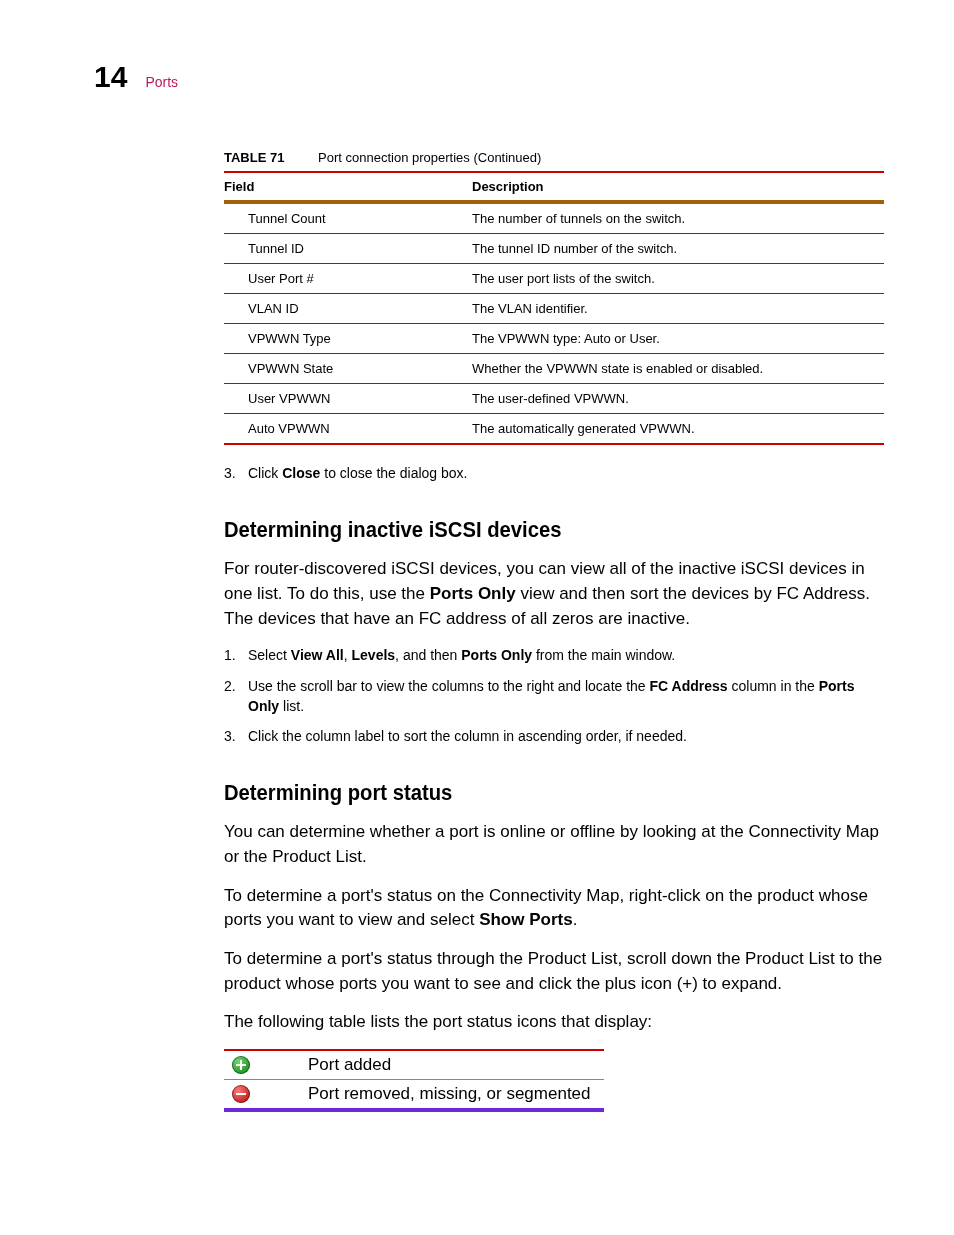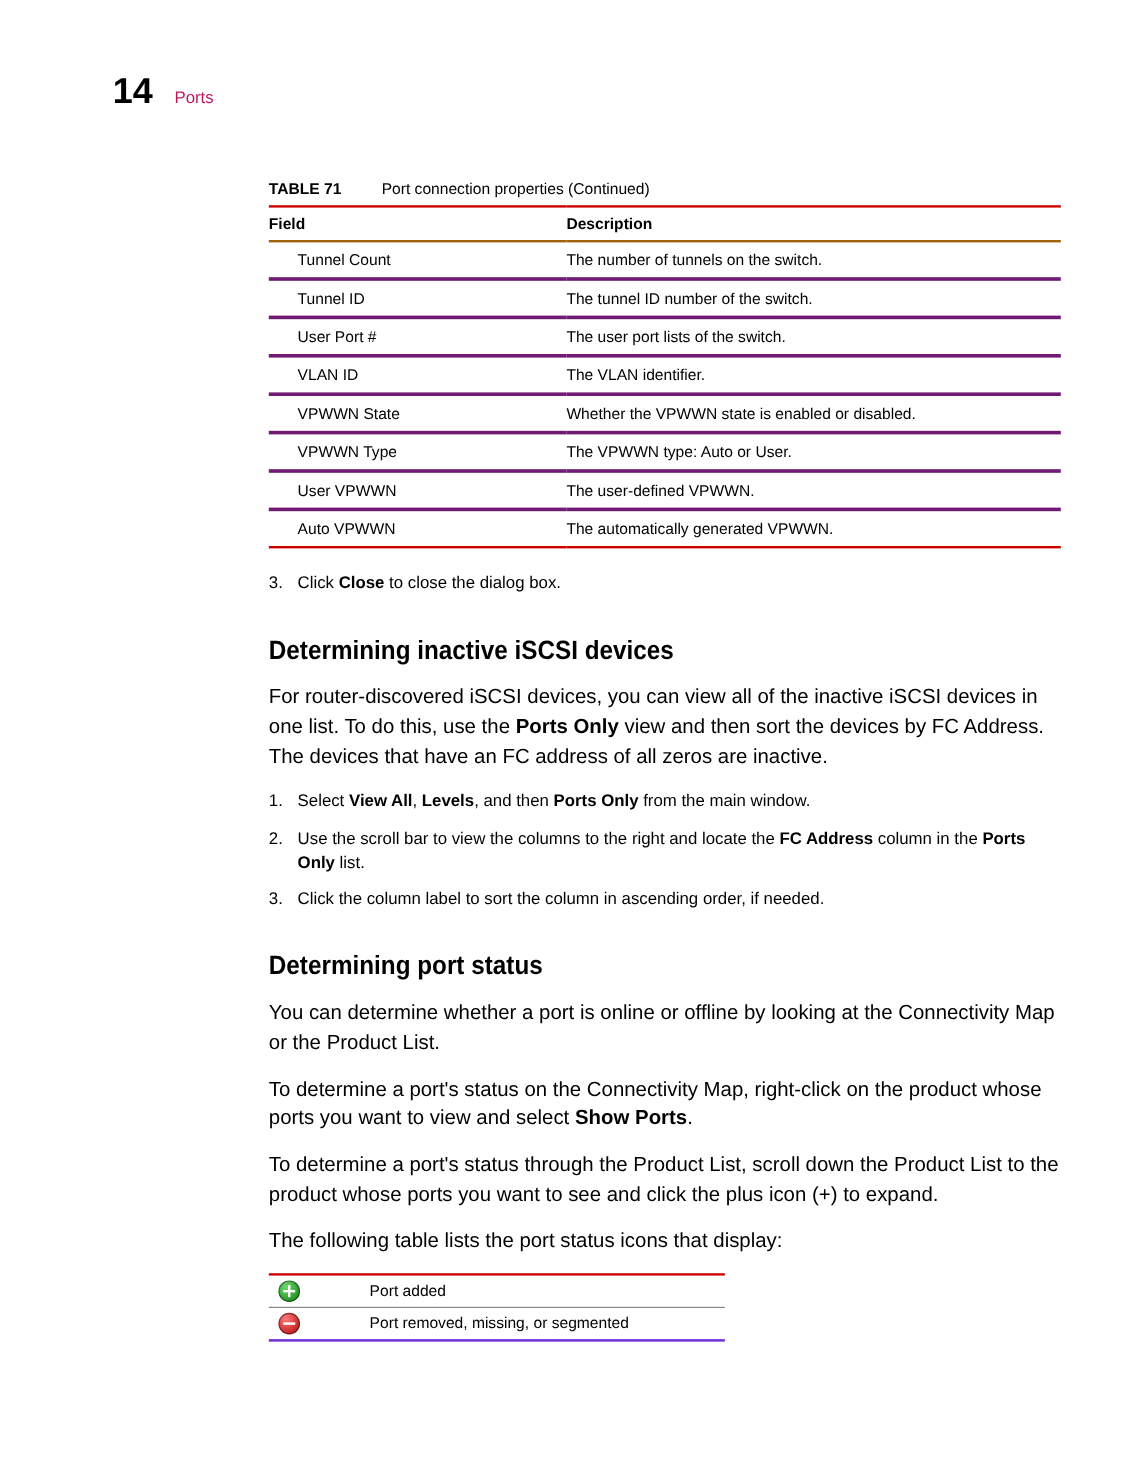--- a/index.html
+++ b/index.html
@@ -40,31 +40,31 @@
     margin-bottom: 6px;
   }
   .tbl-caption .lbl { font-weight: bold; margin-right: 30px; }
   table.prop {
     width: 100%;
     border-collapse: collapse;
     font-size: 13px;
   }
   table.prop thead tr {
     border-top: 2px solid #c00;
-    border-bottom: 2px solid #a16207;
+    border-bottom: 4px solid #a16207;
   }
   table.prop th {
     text-align: left;
     font-weight: bold;
     padding: 6px 8px 6px 0;
   }
   table.prop th.col-field { width: 240px; }
   table.prop td {
     padding: 7px 8px 7px 0;
-    border-bottom: 3px solid #701a75;
+    border-bottom: 1px solid #701a75;
     vertical-align: top;
   }
   table.prop td.field { padding-left: 24px; }
   table.prop tbody tr:last-child td {
     border-bottom: 2px solid #c00;
   }
   .para {
     font-size: 17px;
     line-height: 1.45;
     margin: 14px 0;
@@ -90,33 +90,33 @@
     font-family: Arial, Helvetica, sans-serif;
     font-size: 22px;
     font-weight: bold;
     margin: 34px 0 12px 0;
     transform: scaleX(0.92);
     transform-origin: left;
   }
   b { font-weight: bold; }
   table.status {
     border-collapse: collapse;
-    font-size: 13px;
+    font-size: 17px;
     width: 380px;
     margin-top: 10px;
   }
   table.status tr { }
   table.status tr:first-child { border-top: 2px solid #c00; }
   table.status td {
     border-bottom: 1px solid #888;
     padding: 4px 8px;
     vertical-align: middle;
   }
   table.status tr:last-child td {
-    border-bottom: 2px solid #6d28d9;
+    border-bottom: 4px solid #6d28d9;
   }
   .icon-cell { width: 60px; text-align: left; }
   .ic {
     display: inline-block;
     width: 18px; height: 18px;
     border-radius: 50%;
     position: relative;
     vertical-align: middle;
     box-shadow: inset 0 0 0 1px rgba(0,0,0,0.4);
   }
@@ -167,26 +167,26 @@
           </tr>
           <tr>
             <td class="field">User Port #</td>
             <td>The user port lists of the switch.</td>
           </tr>
           <tr>
             <td class="field">VLAN ID</td>
             <td>The VLAN identifier.</td>
           </tr>
           <tr>
+            <td class="field">VPWWN Type</td>
+            <td>The VPWWN type: Auto or User.</td>
+          </tr>
+          <tr>
             <td class="field">VPWWN State</td>
             <td>Whether the VPWWN state is enabled or disabled.</td>
-          </tr>
-          <tr>
-            <td class="field">VPWWN Type</td>
-            <td>The VPWWN type: Auto or User.</td>
           </tr>
           <tr>
             <td class="field">User VPWWN</td>
             <td>The user-defined VPWWN.</td>
           </tr>
           <tr>
             <td class="field">Auto VPWWN</td>
             <td>The automatically generated VPWWN.</td>
           </tr>
         </tbody>

